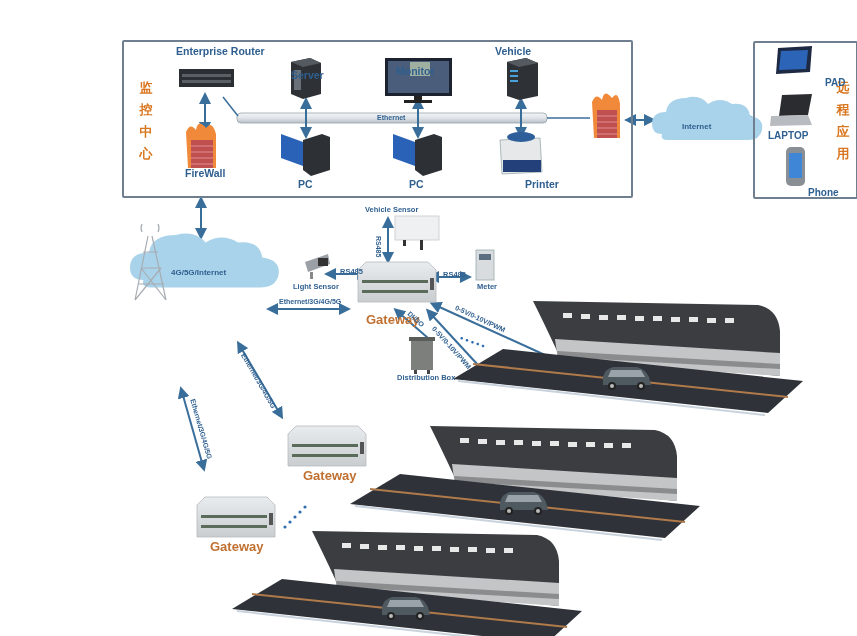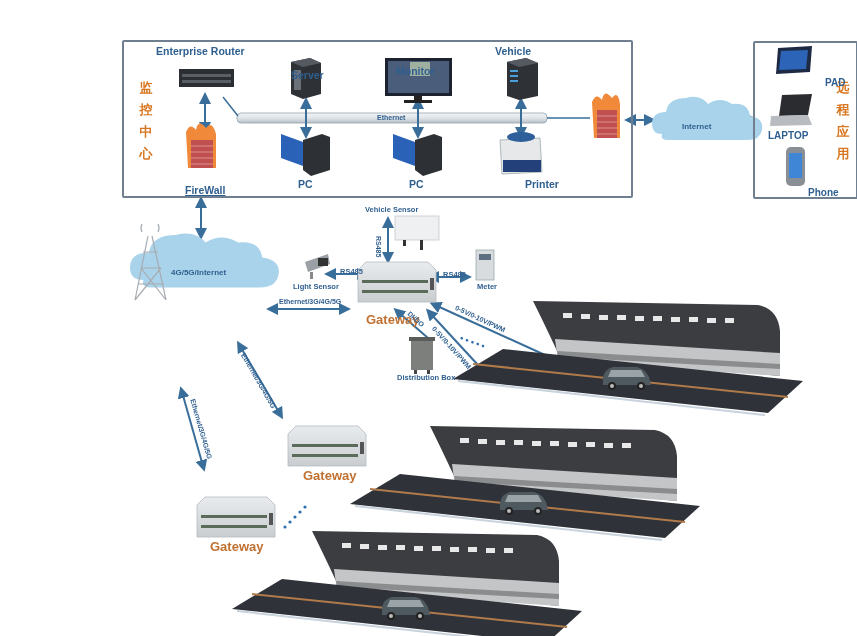--- a/index.html
+++ b/index.html
@@ -229,25 +229,25 @@
 <div class="box" style="left:122px;top:40px;width:507px;height:154px;background:transparent;"></div>
 <div class="box" style="left:753px;top:41px;width:101px;height:154px;background:transparent;"></div>
 
 <div>
   <div class="cn" style="left:138px;top:77px;">监</div>
   <div class="cn" style="left:138px;top:99px;">控</div>
   <div class="cn" style="left:138px;top:121px;">中</div>
   <div class="cn" style="left:138px;top:143px;">心</div>
 </div>
 
-<div class="lbl" style="left:156px;top:45px;">Enterprise Router</div>
+<div class="lbl" style="left:176px;top:45px;">Enterprise Router</div>
 <div class="lbl" style="left:291px;top:45px;margin-top:24px;">Server</div>
 <div class="lbl" style="left:396px;top:45px;margin-top:20px;">Monitor</div>
 <div class="lbl" style="left:495px;top:45px;">Vehicle</div>
-<div class="lbl" style="left:185px;top:184px;text-decoration:underline;">FireWall</div>
+<div class="lbl" style="left:185px;top:167px;">FireWall</div>
 <div class="lbl" style="left:298px;top:178px;">PC</div>
 <div class="lbl" style="left:409px;top:178px;">PC</div>
 <div class="lbl" style="left:505px;top:178px;padding-left:20px;">Printer</div>
 <div class="lbl-sm" style="left:377px;top:114px;font-size:7px;">Ethernet</div>
 
 <div class="lbl-sm" style="left:682px;top:122px;font-size:8px;">Internet</div>
 
 <div>
   <div class="cn" style="left:835px;top:77px;">远</div>
   <div class="cn" style="left:835px;top:99px;">程</div>

